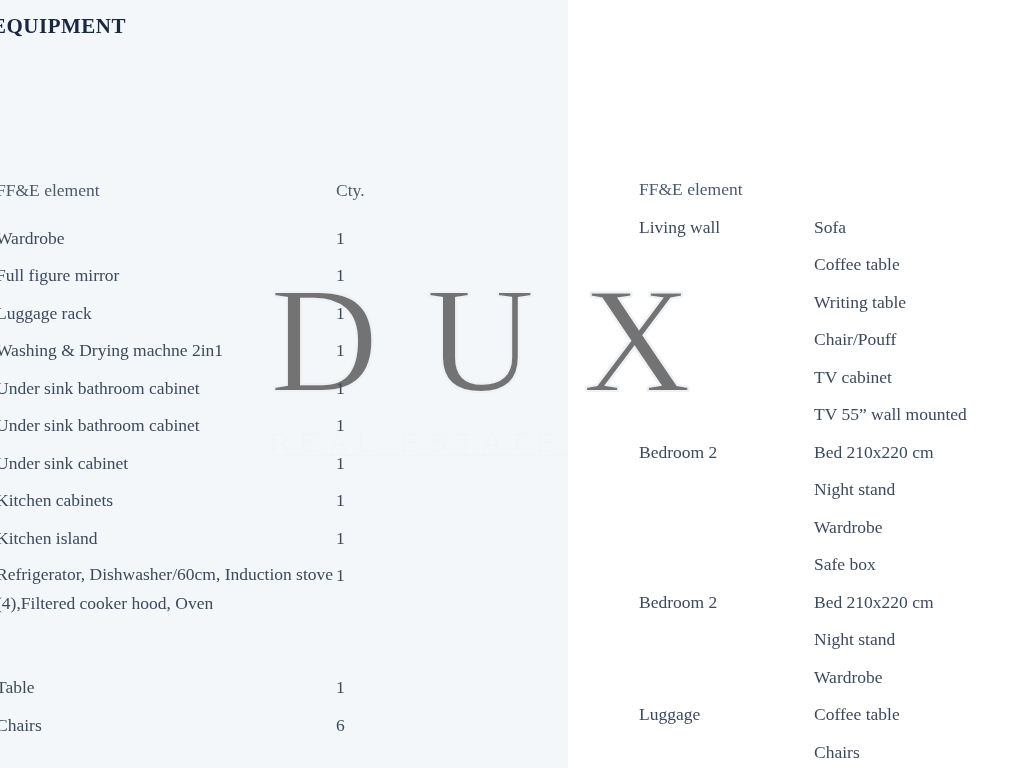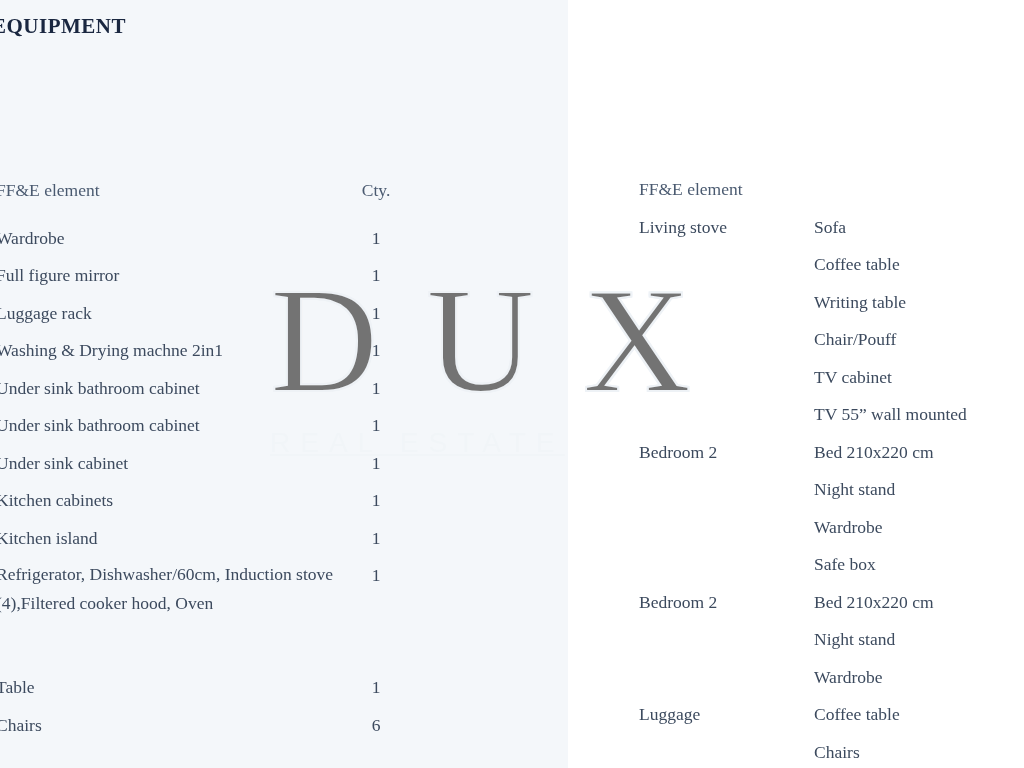--- a/index.html
+++ b/index.html
@@ -112,21 +112,21 @@
   #left-table .row.tall {
     height: 112px;
   }
   #left-table .c-name {
     width: 340px;
     padding-left: 0px;
     margin-left: -4px;
   }
   #left-table .c-qty {
     width: 80px;
-    text-align: center;
+    text-align: left;
   }
   #left-table .c-name.wrap {
     line-height: 29px;
     padding-top: 3px;
   }
 
   
   #right-table {
     left: 639px;
     top: 171px;
@@ -213,21 +213,21 @@
       <div class="c-name">Chairs</div>
       <div class="c-qty">6</div>
     </div>
   </div>
 
   <div class="tbl" id="right-table">
     <div class="row">
       <div class="c-item hdr">FF&amp;E element</div>
     </div>
     <div class="row">
-      <div class="c-space">Living stove</div>
+      <div class="c-space">Living wall</div>
       <div class="c-item">Sofa</div>
     </div>
     <div class="row">
       <div class="c-space"></div>
       <div class="c-item">Coffee table</div>
     </div>
     <div class="row">
       <div class="c-space"></div>
       <div class="c-item">Writing table</div>
     </div>

